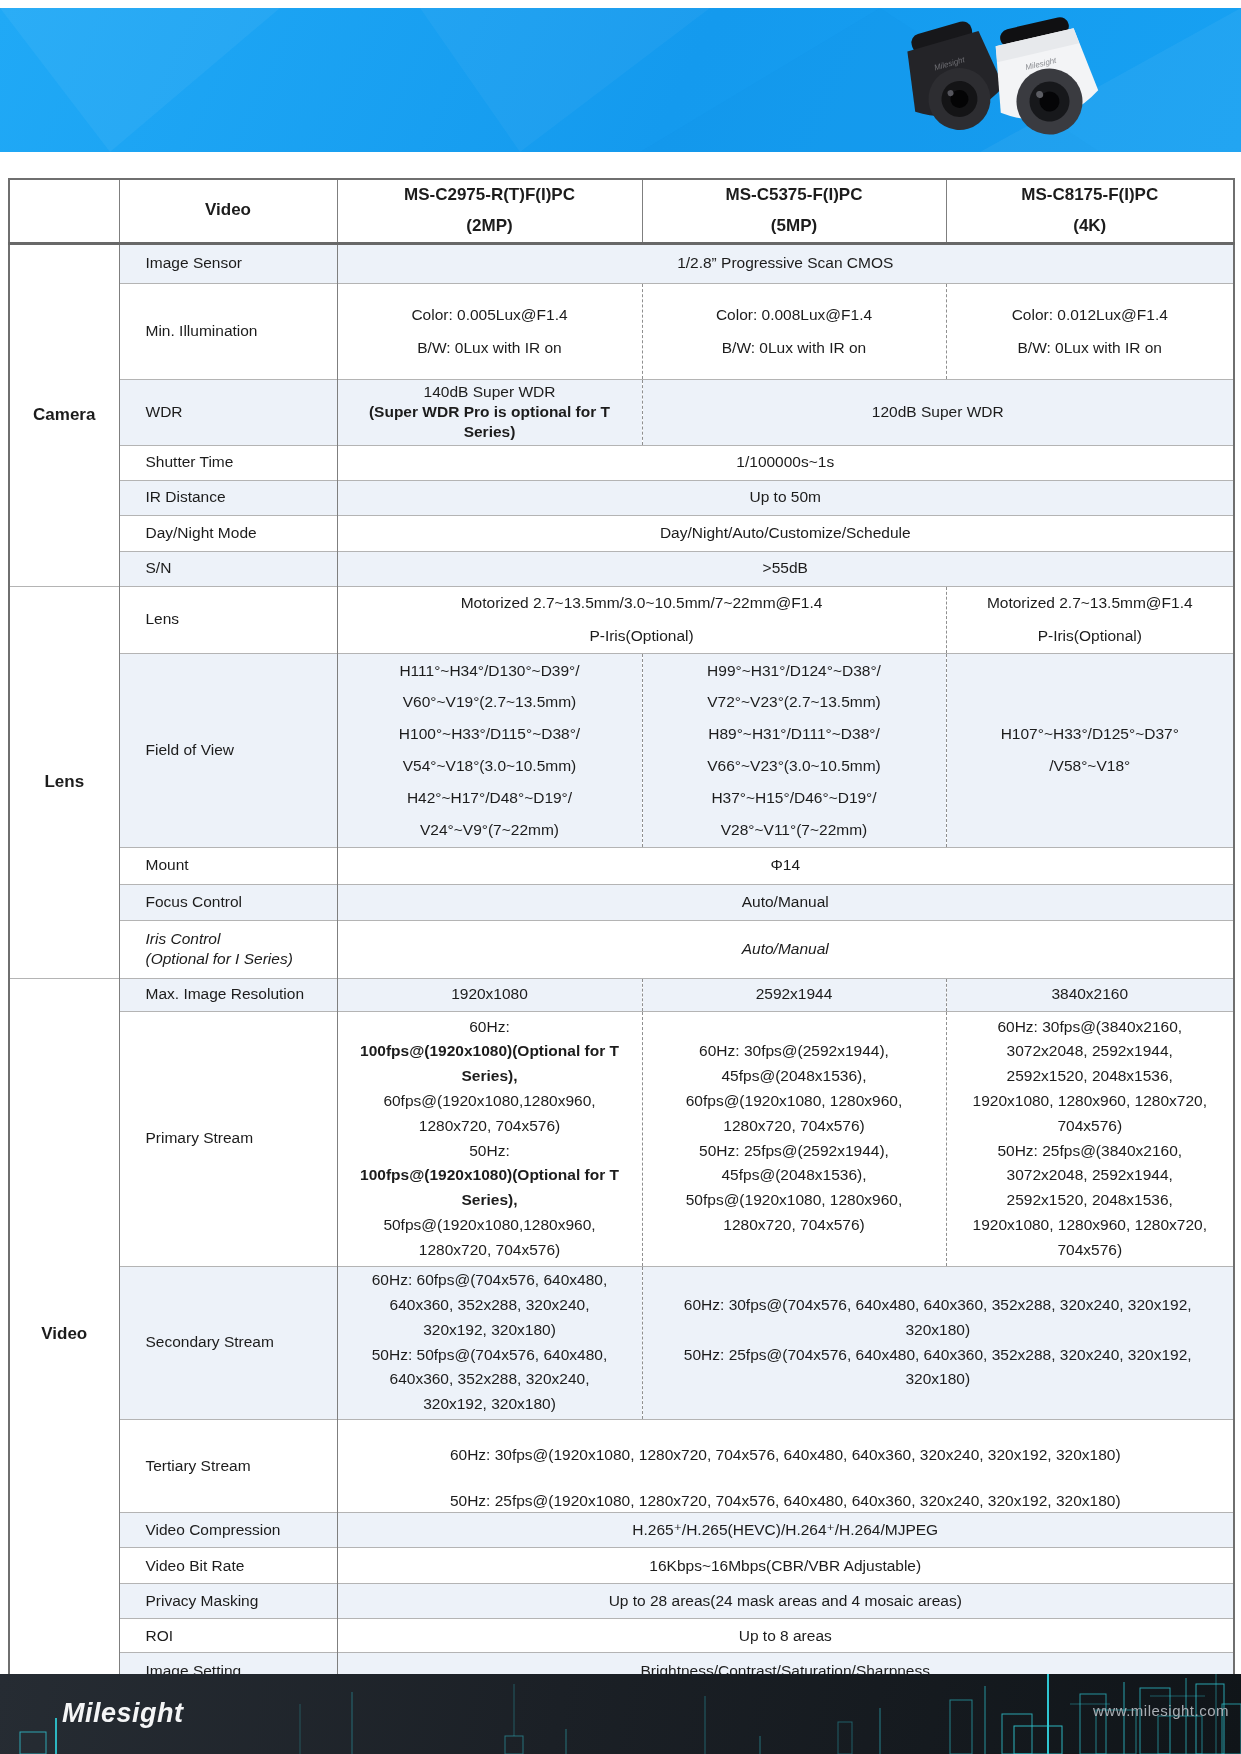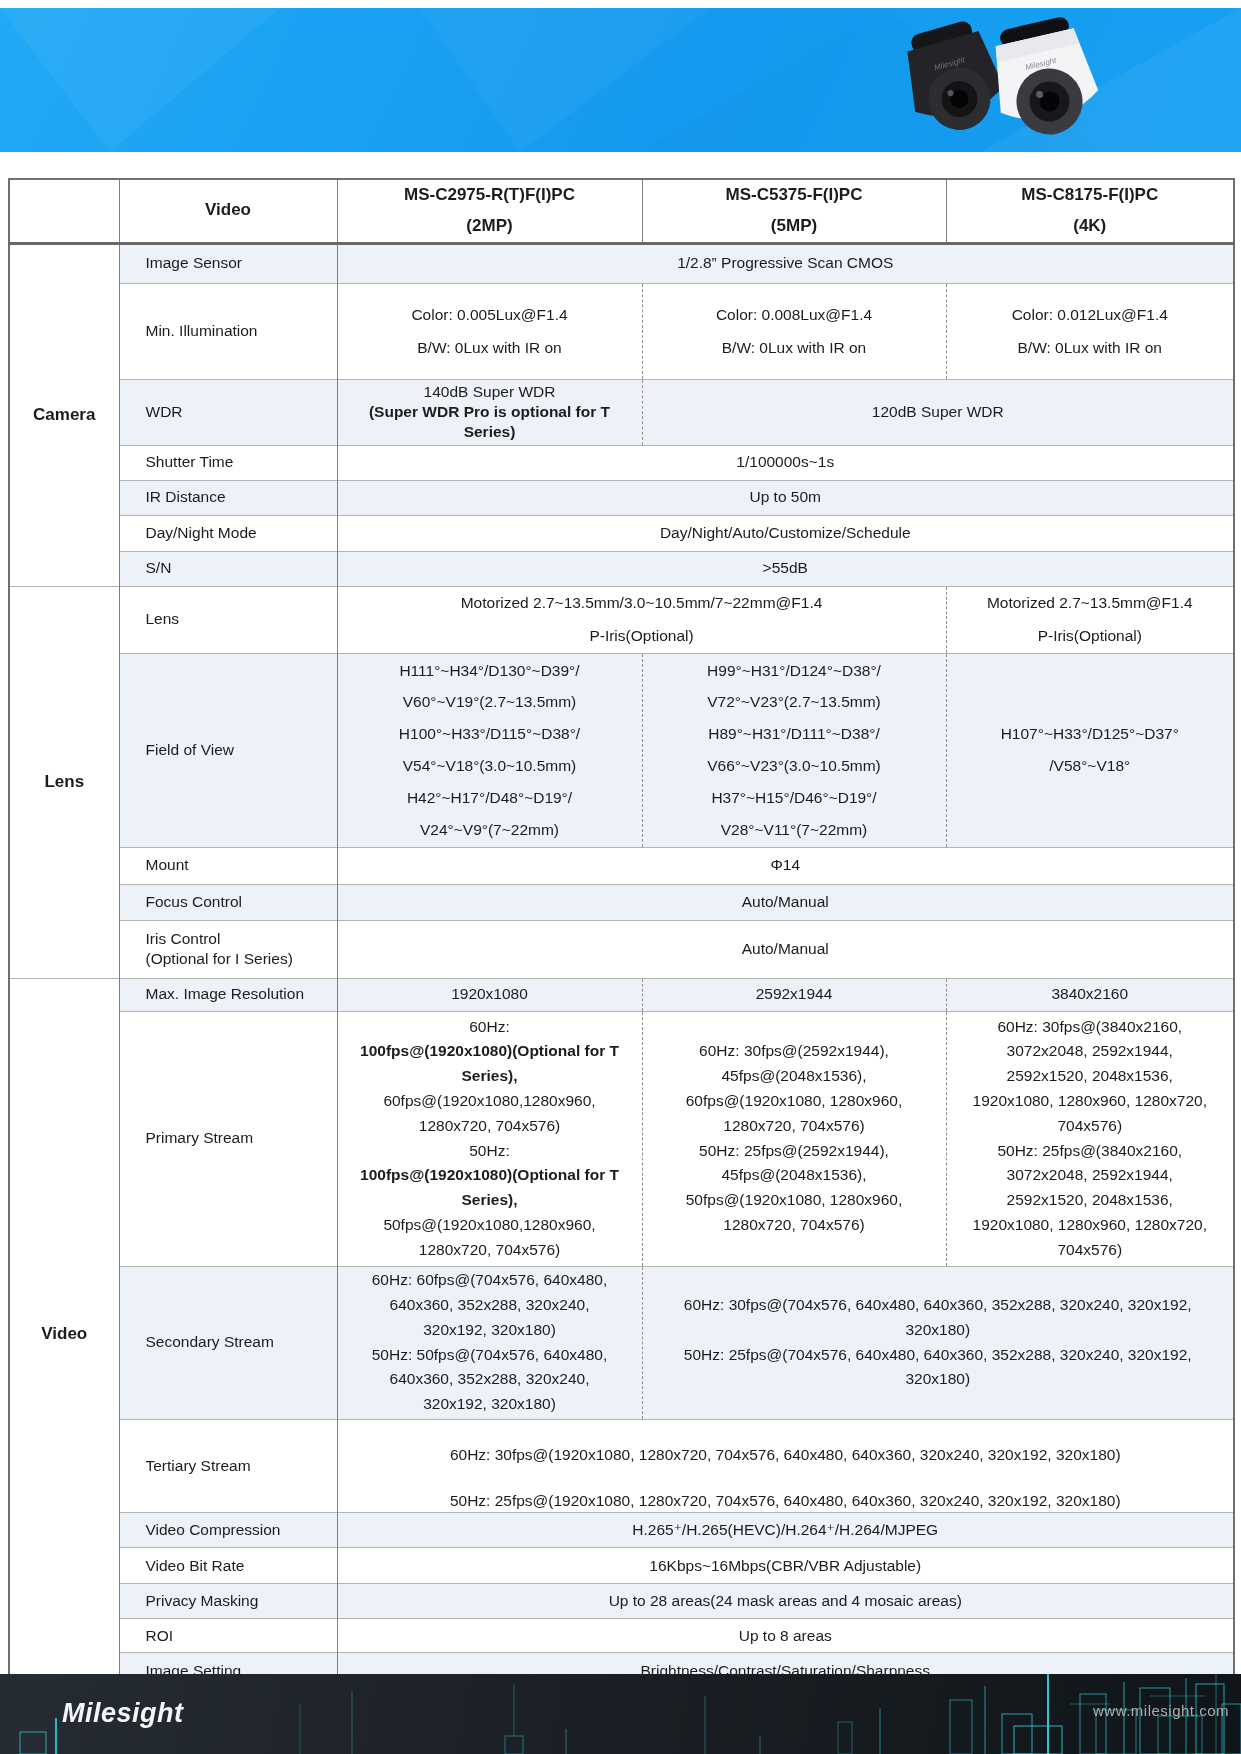--- a/index.html
+++ b/index.html
@@ -304,21 +304,21 @@
             <div class="labwrap">
               <div class="ln">Focus Control</div>
             </div>
           </td>
           <td class="val shaded" colspan="3">
             <div class="cellv">
               <div class="ln">Auto/Manual</div>
             </div>
           </td>
         </tr>
-        <tr data-row="lens-4" style="height: 58px;">
+        <tr data-row="lens-4" style="height: 58px; font-style: italic;">
           <td class="labelcell">
             <div class="labwrap">
               <div class="ln">Iris Control</div>
               <div class="ln">(Optional for I Series)</div>
             </div>
           </td>
           <td class="val" colspan="3">
             <div class="cellv">
               <div class="ln">Auto/Manual</div>
             </div>

